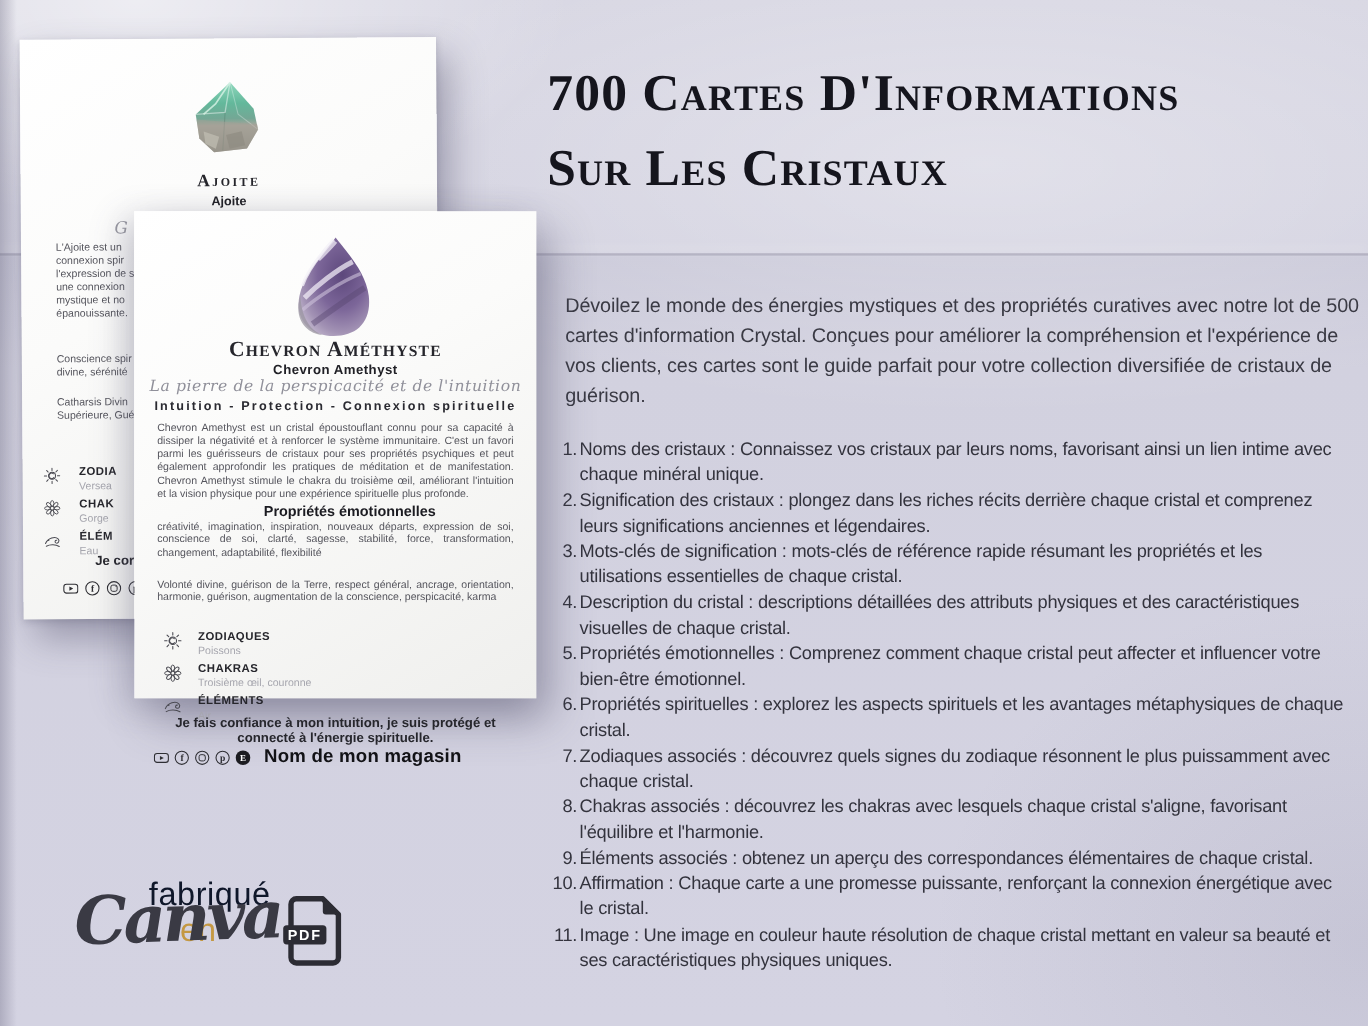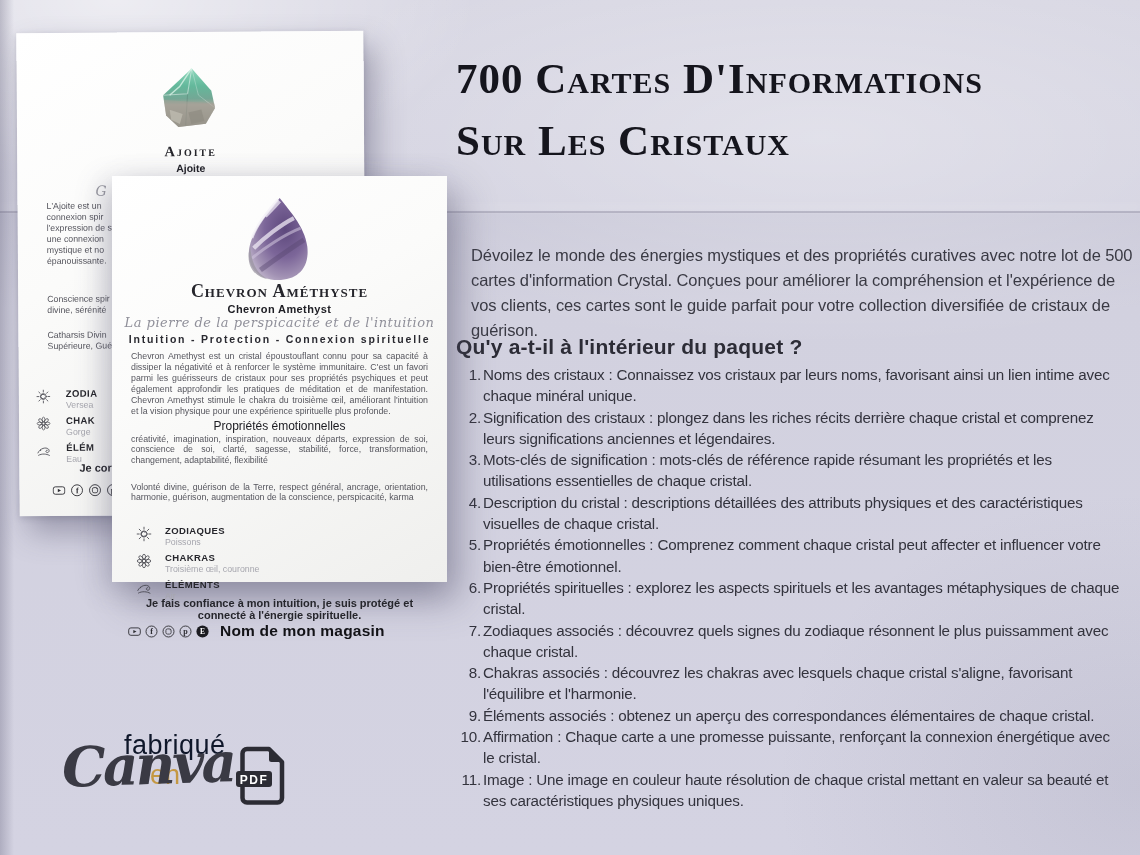--- a/index.html
+++ b/index.html
@@ -27,21 +27,21 @@
 
   
   .fc-crystal{position:absolute;left:130px;top:20px;width:72px;height:86px;}
   .fc-name{position:absolute;top:105px;font-weight:700;font-size:18px;letter-spacing:1px;color:#26262c;}
   .fc-name-en{position:absolute;top:127px;font-size:11px;font-weight:700;letter-spacing:.4px;color:#202026;}
   .fc-tagline{position:absolute;top:139px;font-family:"DejaVu Serif",serif;font-style:italic;
     font-size:13px;letter-spacing:.5px;color:#90909a;}
   .fc-keywords{position:absolute;top:157px;font-size:10.5px;font-weight:700;letter-spacing:1.8px;color:#2a2a31;}
   .fc-desc{position:absolute;top:175px;left:19px;right:19px;font-size:8.8px;line-height:10.9px;
     text-align:justify;color:#55555d;}
-  .fc-sub-h{position:absolute;font-weight:400;font-size:12px;color:#1b1b21;}
+  .fc-sub-h{position:absolute;font-weight:700;font-size:12px;color:#1b1b21;padding-left:12px;}
   .fc-emo-h{top:243px}.fc-spi-h{top:291px}
   .fc-k{position:absolute;left:19px;right:19px;font-size:8.8px;line-height:10.4px;text-align:justify;color:#55555d;}
   .fc-emo-k{top:258px}.fc-spi-k{top:306px}
   .fc-attrs{position:absolute;left:24px;top:349px;}
   .attr-row{display:flex;align-items:flex-start;margin-bottom:5px;}
   .attr-icon{width:16px;height:16px;margin-right:13px;margin-top:1px;flex:none;}
   .attr-icon svg{width:100%;height:100%;}
   .attr-label{font-size:9.5px;font-weight:700;letter-spacing:.4px;color:#26262c;}
   .attr-value{font-size:8.8px;color:#a6a6ae;margin-top:1px;}
   .fc-affirm{position:absolute;top:422px;left:28px;right:28px;text-align:center;font-weight:700;
@@ -357,21 +357,20 @@
       <span class="shop-name">Nom de mon magasin</span>
     </div>
   </section>
 
   <div class="right-col">
     <h1 class="title">
       <span>700 Cartes D'Informations</span>
       <span>Sur Les Cristaux</span>
     </h1>
     <p class="desc">Dévoilez le monde des énergies mystiques et des propriétés curatives avec notre lot de 500 cartes d'information Crystal. Conçues pour améliorer la compréhension et l'expérience de vos clients, ces cartes sont le guide parfait pour votre collection diversifiée de cristaux de guérison.</p>
-    <h2 class="pkg-h">Qu'y a-t-il à l'intérieur du paquet ?</h2>
     <ol class="pkg-list">
       <li>
           <span class="num">1.</span>
           <span class="txt">Noms des cristaux : Connaissez vos cristaux par leurs noms, favorisant ainsi un lien intime avec chaque minéral unique.</span>
         </li>
       <li>
           <span class="num">2.</span>
           <span class="txt">Signification des cristaux : plongez dans les riches récits derrière chaque cristal et comprenez leurs significations anciennes et légendaires.</span>
         </li>
       <li>

